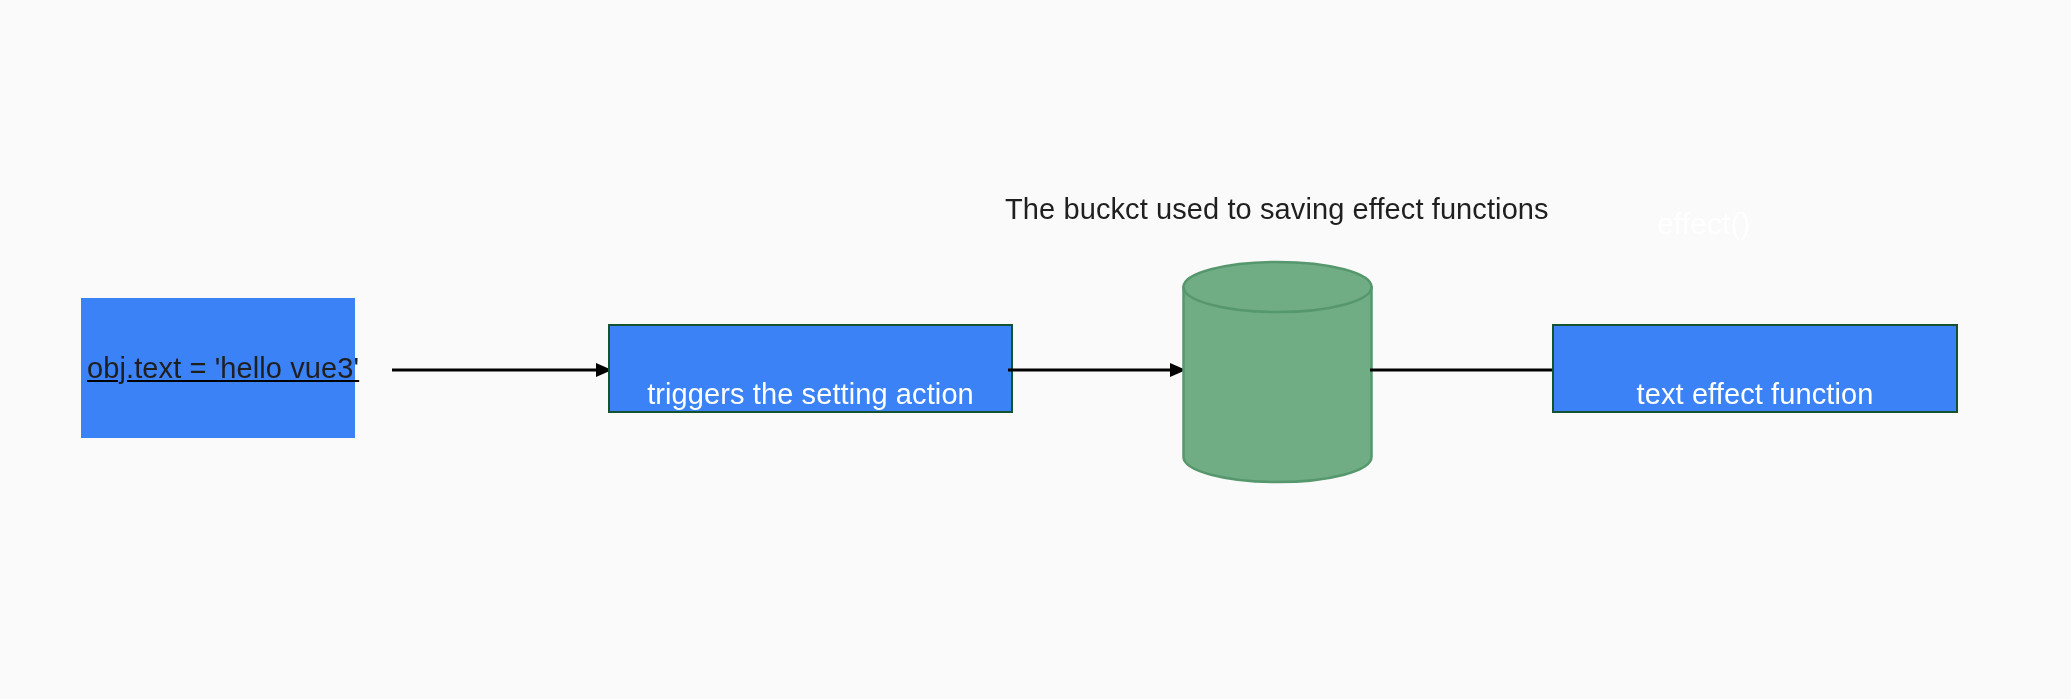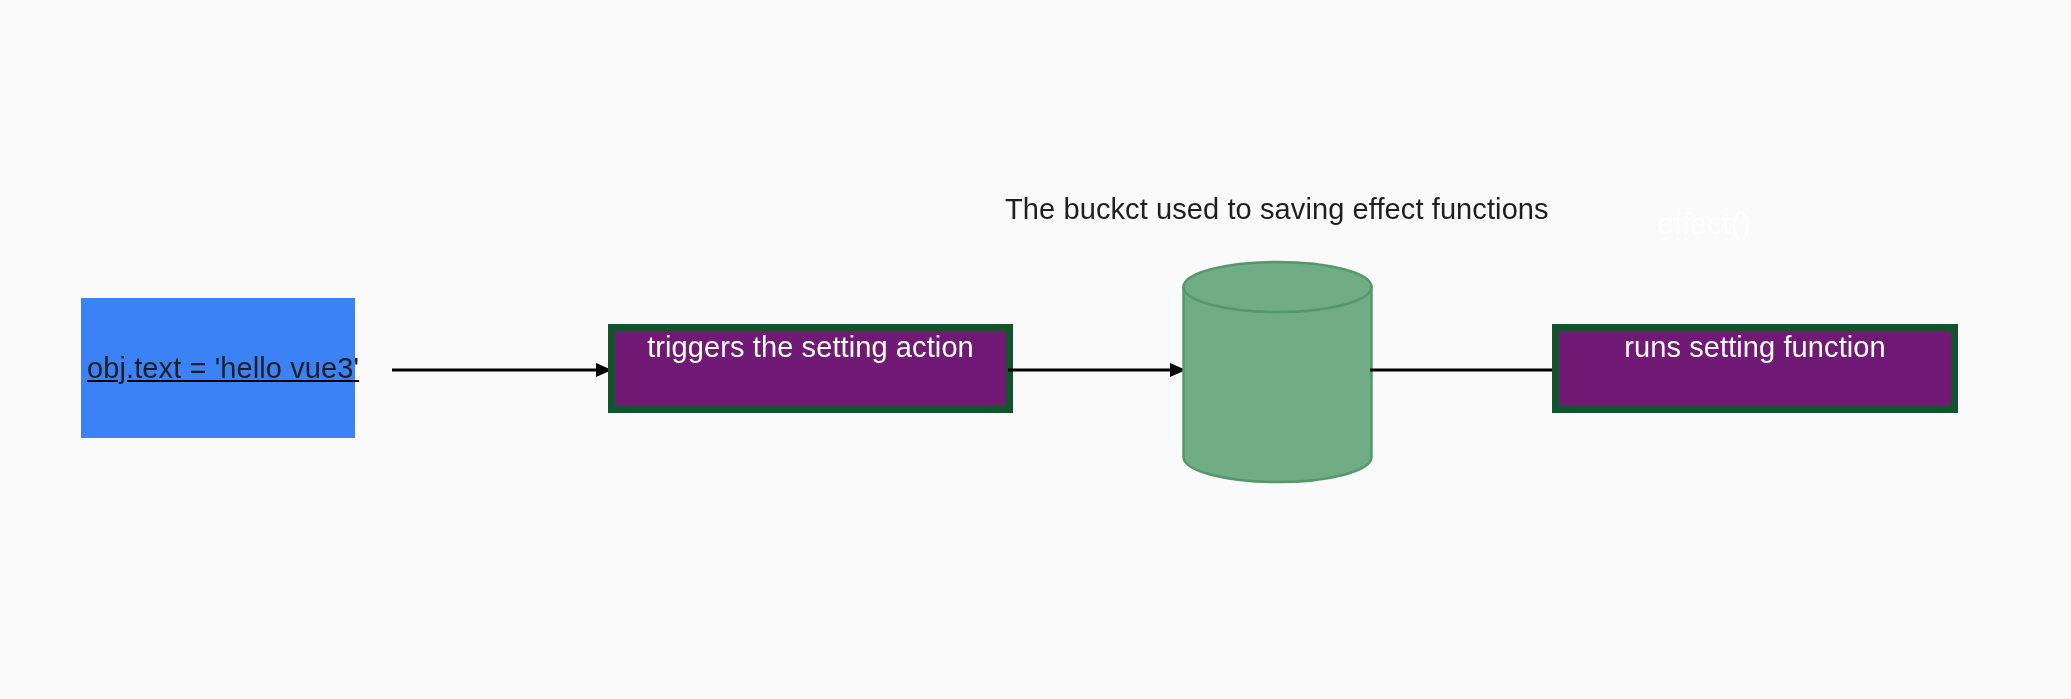--- a/index.html
+++ b/index.html
@@ -40,25 +40,25 @@
   .node-white .label {
     font-size: 29px;
     color: #1f1f1f;
     white-space: nowrap;
     letter-spacing: 0.1px;
   }
 
   
   .node-green {
     position: absolute;
-    background: #701a75;
-    border: 7px solid #14532d;
+    background: #3b82f6;
+    border: 2px solid #14532d;
     box-sizing: border-box;
     display: flex;
-    align-items: flex-start;
+    align-items: flex-end;
     justify-content: center;
   }
   .node-green .label {
     font-size: 29px;
     color: #ffffff;
     white-space: nowrap;
     letter-spacing: 0.1px;
   }
 
   #node-trigger {
@@ -160,20 +160,20 @@
     </svg>
   </div>
 
   <div class="connector" id="conn-3">
     <svg width="186" height="24" viewBox="0 0 186 24">
       <line x1="0" y1="12" x2="186" y2="12" stroke="#000000" stroke-width="3"></line>
     </svg>
   </div>
 
   <div class="node-green" id="node-runs">
-    <span class="label">runs setting function</span>
+    <span class="label">text effect function</span>
   </div>
 
   <div class="free-text" id="caption-bucket">The buckct used to saving effect functions</div>
 
   <div class="free-text" id="caption-effect">effect()</div>
 
 </div>
 
 </body></html>

